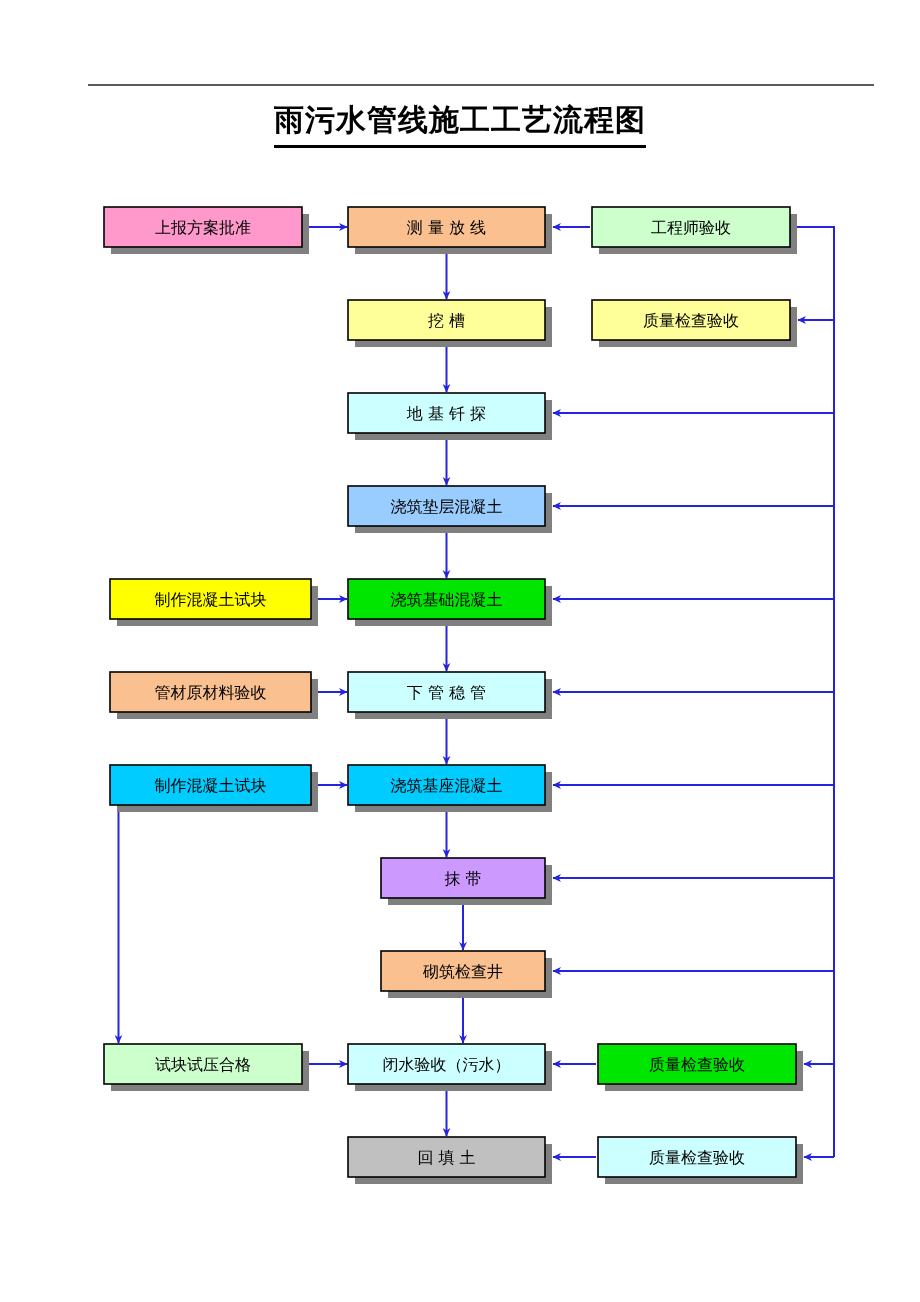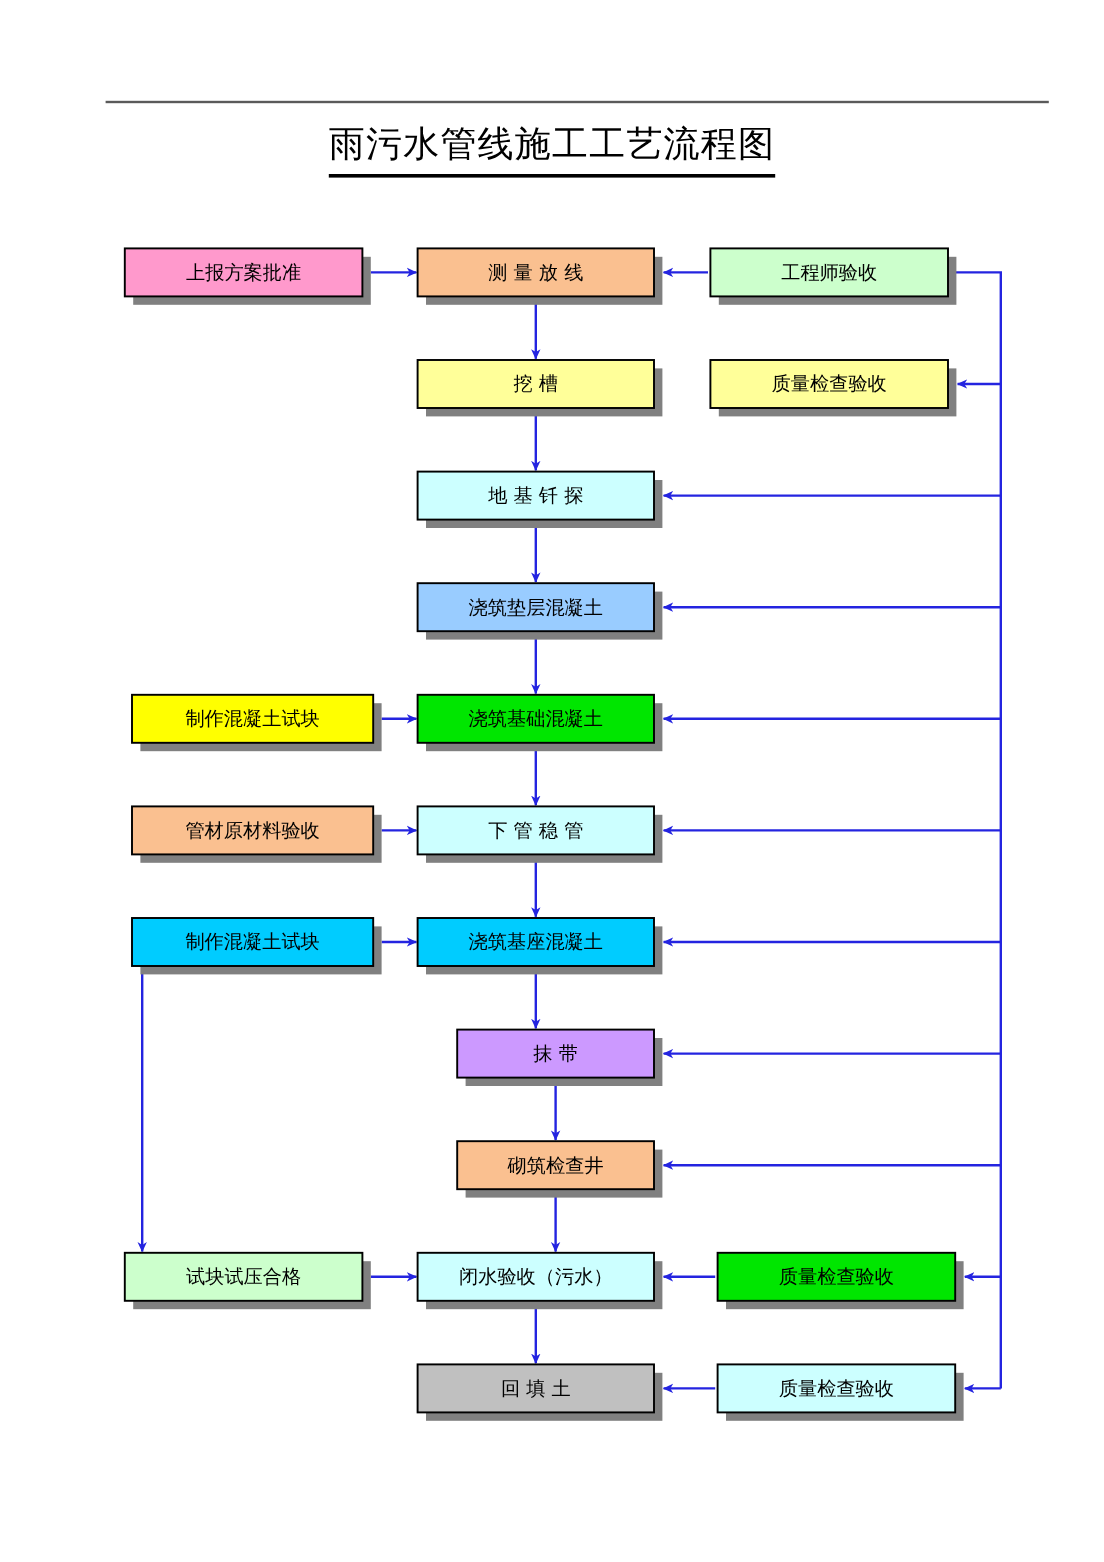--- a/index.html
+++ b/index.html
@@ -29,21 +29,21 @@
     border-top: 2px solid #5a5a5a;
   }
   .doc-title {
     position: absolute;
     left: 0;
     top: 100px;
     width: 920px;
     text-align: center;
     font-family: "DejaVu Sans", sans-serif;
     font-size: 30px;
-    font-weight: normal;
+    font-weight: bold;
     letter-spacing: 1px;
     color: #000000;
   }
   .doc-title span.titletext {
     border-bottom: 3px solid #000;
     padding-bottom: 4px;
     display: inline-block;
   }
   .watermark {
     position: absolute;

